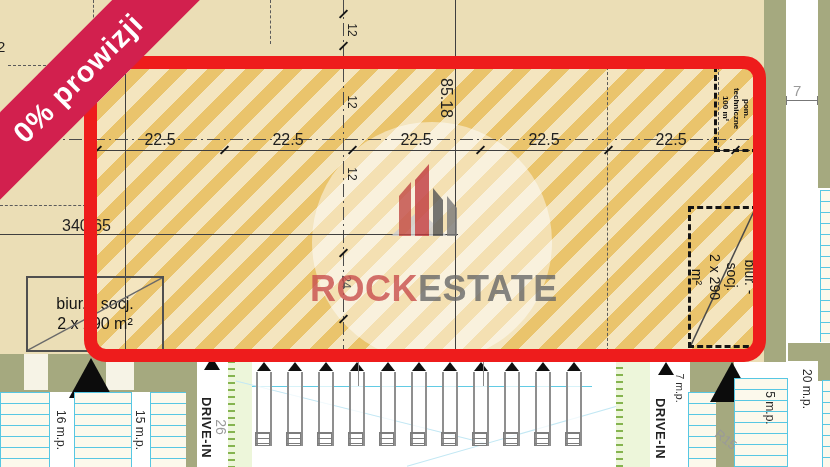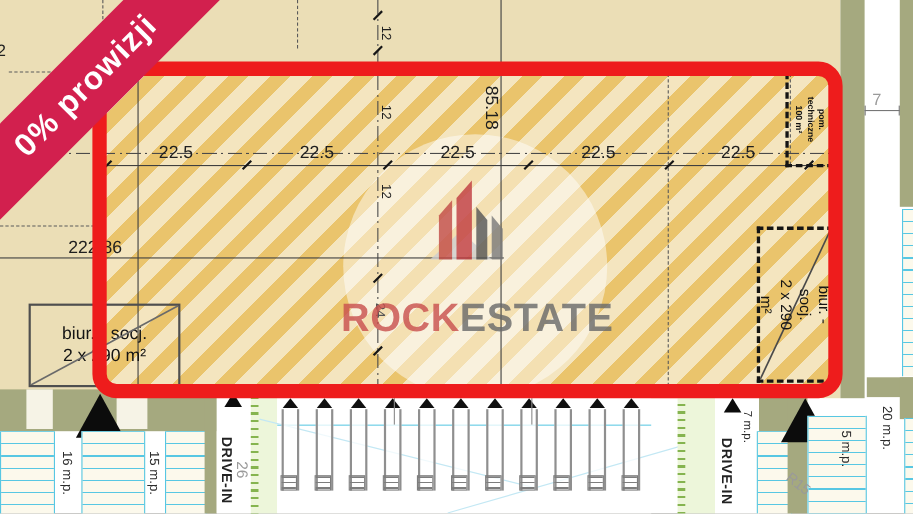--- a/index.html
+++ b/index.html
@@ -204,21 +204,21 @@
   <div class="abs tick" style="left:338px;top:318px;"></div>
 
   <div class="abs lbl lbl-c" style="left:140px;top:131px;width:40px;">22.5</div>
   <div class="abs lbl lbl-c" style="left:268px;top:131px;width:40px;">22.5</div>
   <div class="abs lbl lbl-c" style="left:396px;top:131px;width:40px;">22.5</div>
   <div class="abs lbl lbl-c" style="left:524px;top:131px;width:40px;">22.5</div>
   <div class="abs lbl lbl-c" style="left:651px;top:131px;width:40px;">22.5</div>
   <div class="abs vtext lbl" style="left:438px;top:74px;width:16px;height:48px;">
       <span>85.18</span>
     </div>
-  <div class="abs lbl" style="left:62px;top:217px;">222.86</div>
+  <div class="abs lbl" style="left:62px;top:217px;">340.65</div>
   <div class="abs vtext lbl" style="left:344px;top:14px;width:15px;height:32px;font-size:12px;">
       <span>12</span>
     </div>
   <div class="abs vtext lbl" style="left:344px;top:86px;width:15px;height:32px;font-size:12px;">
       <span>12</span>
     </div>
   <div class="abs vtext lbl" style="left:344px;top:158px;width:15px;height:32px;font-size:12px;">
       <span>12</span>
     </div>
   <div class="abs vtext" style="left:338px;top:264px;width:16px;height:36px;font-size:12px;color:#555;">

